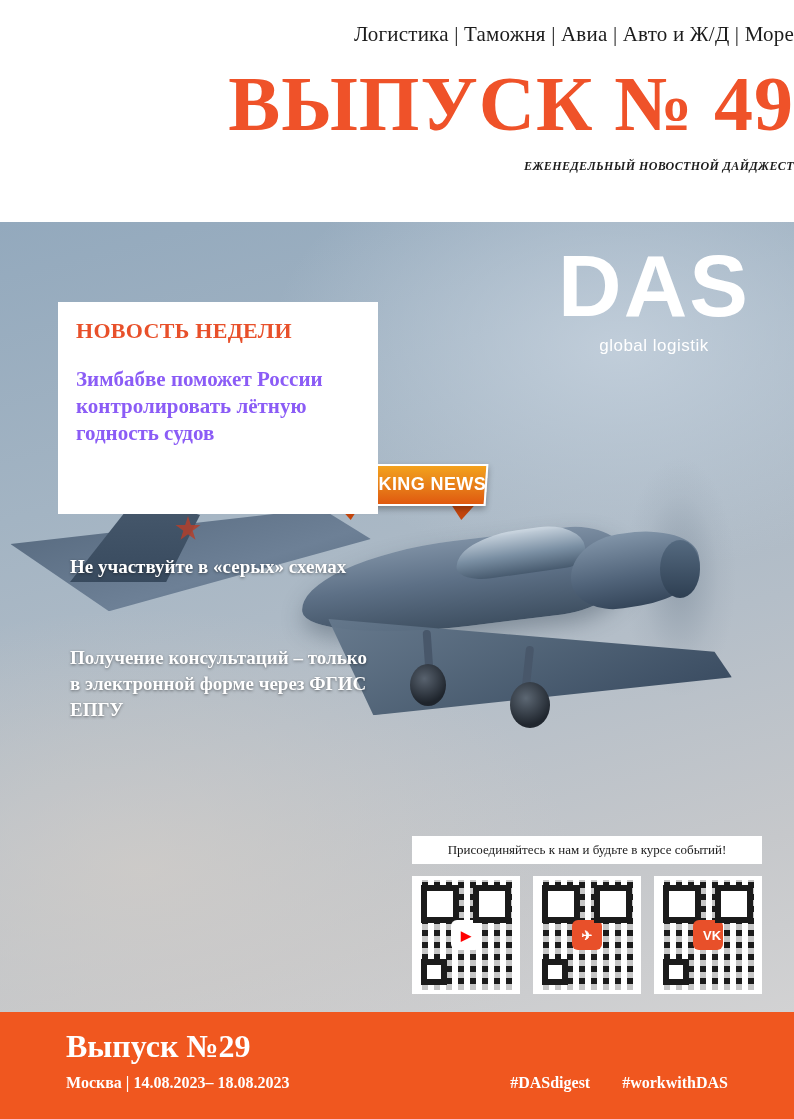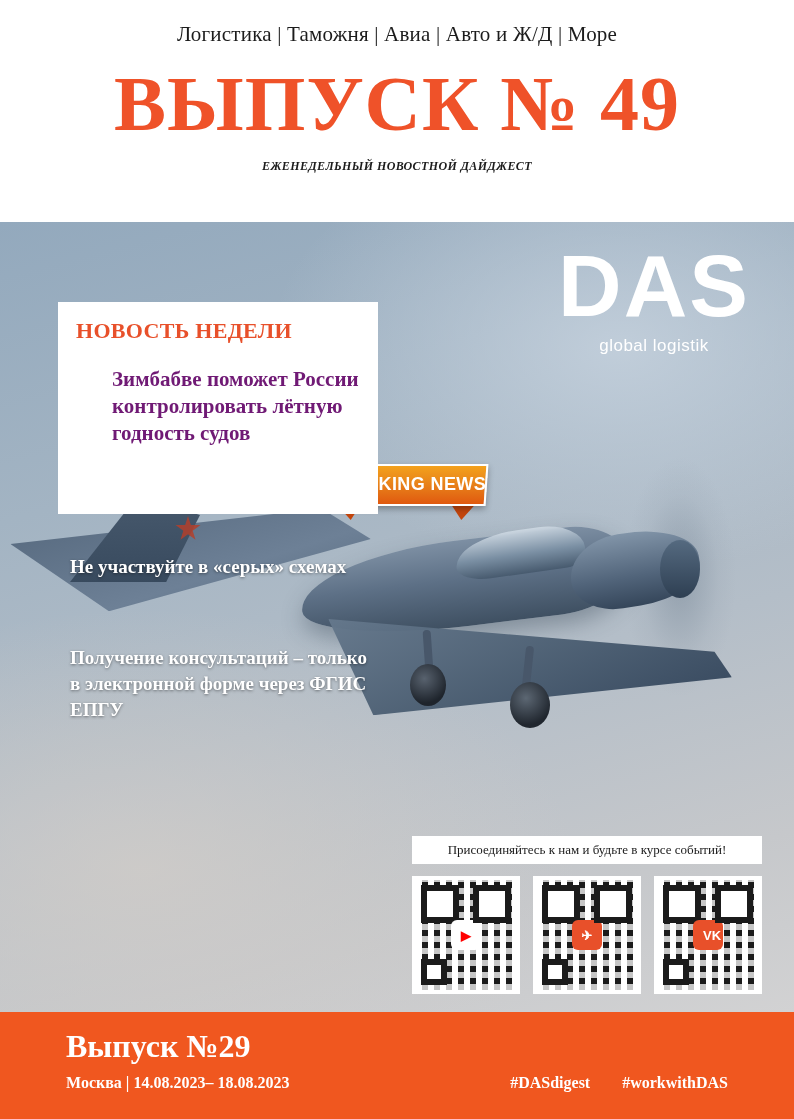--- a/index.html
+++ b/index.html
@@ -12,21 +12,21 @@
   .page {
     position: relative;
     width: 794px; height: 1119px;
     background: #ffffff;
   }
 
   
   .header {
     position: absolute; left: 0; top: 0; width: 794px; height: 222px;
     background: #ffffff;
-    text-align: center;
+    text-align: right;
   }
   .rubrics {
     margin-top: 22px;
     font-family: "Liberation Serif", serif;
     font-size: 21px;
     color: #1c1c1c;
     letter-spacing: .2px;
   }
   .issue-title {
     margin-top: 16px;
@@ -191,22 +191,21 @@
     font-size: 22px;
     color: #e8502a;
     letter-spacing: .3px;
   }
   .news-card .headline {
     margin-top: 22px;
     font-family: "Liberation Serif", serif;
     font-weight: bold;
     font-size: 21px;
     line-height: 27px;
-    color: #701a75;
-    margin-left: 36px;
+    color: #8b5cf6;
   }
 
   
   .story {
     position: absolute; left: 70px; width: 310px;
     font-family: "Liberation Serif", serif;
     font-weight: bold;
     font-size: 19px;
     line-height: 26px;
     color: #ffffff;

